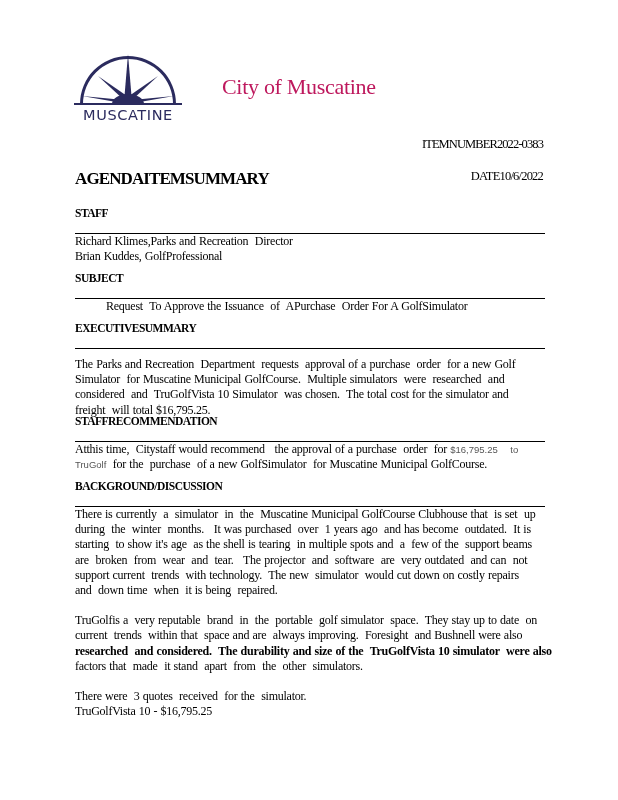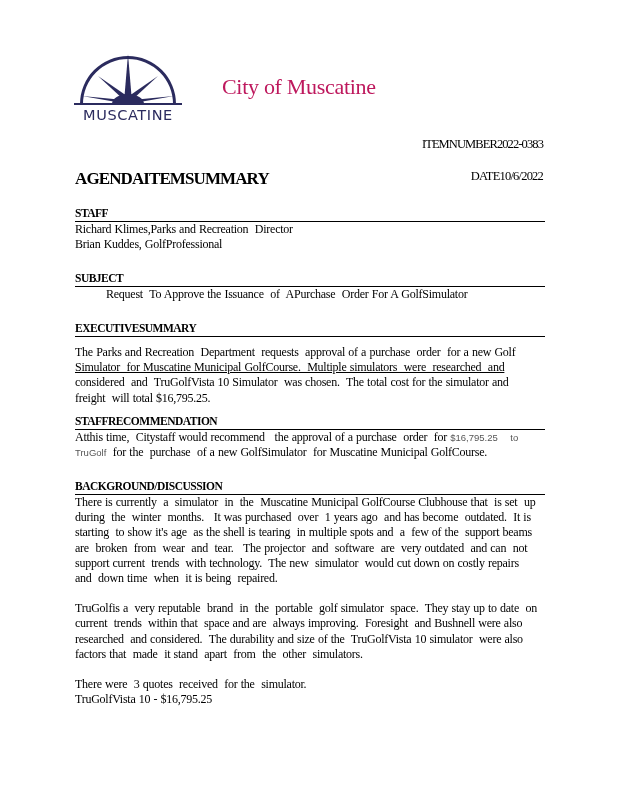--- a/index.html
+++ b/index.html
@@ -21,21 +21,21 @@
       position: absolute; left: 75px; top: 169px;
       font-size: 17px; font-weight: bold; letter-spacing: -0.9px;
     }
     .date {
       position: absolute; right: 75px; top: 169px;
       font-size: 12.5px; letter-spacing: -0.8px;
     }
     .section { position: absolute; left: 75px; width: 470px; }
     .section h3 {
       margin: 0; font-size: 11.5px; font-weight: bold; letter-spacing: -0.5px;
-      line-height: 13px; padding-bottom: 1px;
+      line-height: 13px; padding-bottom: 13px;
       border-bottom: 1px solid #000;
     }
     .section p {
       margin: 0; font-size: 12px; line-height: 15.2px; letter-spacing: -0.25px;
       word-spacing: 0.5px;
     }
     .section .gap { height: 15px; }
     .sans-small {
       font-family: "Liberation Sans", "DejaVu Sans", sans-serif;
       font-size: 9.5px; color: #555; letter-spacing: 0;
@@ -73,21 +73,21 @@
 </div>
 
 <div class="section" style="top:272px;">
   <h3>SUBJECT</h3>
   <p style="white-space: pre; margin-left: 31px;">Request  To Approve the Issuance  of  APurchase  Order For A GolfSimulator</p>
 </div>
 
 <div class="section" style="top:322px;">
   <h3>EXECUTIVESUMMARY</h3>
   <p style="white-space: pre; margin-top: 8px;">The Parks and Recreation  Department  requests  approval of a purchase  order  for a new Golf</p>
-  <p style="white-space: pre; text-decoration: underline;">Simulator  for Muscatine Municipal GolfCourse.  Multiple simulators  were  researched  and</p>
+  <p style="white-space: pre;">Simulator  for Muscatine Municipal GolfCourse.  Multiple simulators  were  researched  and</p>
   <p style="white-space: pre;">considered  and  TruGolfVista 10 Simulator  was chosen.  The total cost for the simulator and</p>
   <p style="white-space: pre;">freight  will total $16,795.25.</p>
 </div>
 
 <div class="section" style="top:415px;">
   <h3>STAFFRECOMMENDATION</h3>
   <p style="white-space: pre;"><span>Atthis time,  Citystaff would recommend   the approval of a purchase  order  for </span><span class="sans-small">$16,795.25    to</span></p>
   <p style="white-space: pre;"><span class="sans-small">TruGolf</span><span>  for the  purchase  of a new GolfSimulator  for Muscatine Municipal GolfCourse.</span></p>
 </div>
 
@@ -95,18 +95,18 @@
   <h3>BACKGROUND/DISCUSSION</h3>
   <p style="white-space: pre;">There is currently  a  simulator  in  the  Muscatine Municipal GolfCourse Clubhouse that  is set  up</p>
   <p style="white-space: pre;">during  the  winter  months.   It was purchased  over  1 years ago  and has become  outdated.  It is</p>
   <p style="white-space: pre;">starting  to show it's age  as the shell is tearing  in multiple spots and  a  few of the  support beams</p>
   <p style="white-space: pre;">are  broken  from  wear  and  tear.   The projector  and  software  are  very outdated  and can  not</p>
   <p style="white-space: pre;">support current  trends  with technology.  The new  simulator  would cut down on costly repairs</p>
   <p style="white-space: pre;">and  down time  when  it is being  repaired.</p>
   <div class="gap"></div>
   <p style="white-space: pre;">TruGolfis a  very reputable  brand  in  the  portable  golf simulator  space.  They stay up to date  on</p>
   <p style="white-space: pre;">current  trends  within that  space and are  always improving.  Foresight  and Bushnell were also</p>
-  <p style="white-space: pre;">researched  and considered.  The durability and size of the  TruGolfVista 10 simulator  were also</p>
+  <p style="white-space: pre; font-weight: bold;">researched  and considered.  The durability and size of the  TruGolfVista 10 simulator  were also</p>
   <p style="white-space: pre;">factors that  made  it stand  apart  from  the  other  simulators.</p>
   <div class="gap"></div>
   <p style="white-space: pre;">There were  3 quotes  received  for the  simulator.</p>
   <p style="white-space: pre;">TruGolfVista 10 - $16,795.25</p>
 </div>
 
 </body></html>

